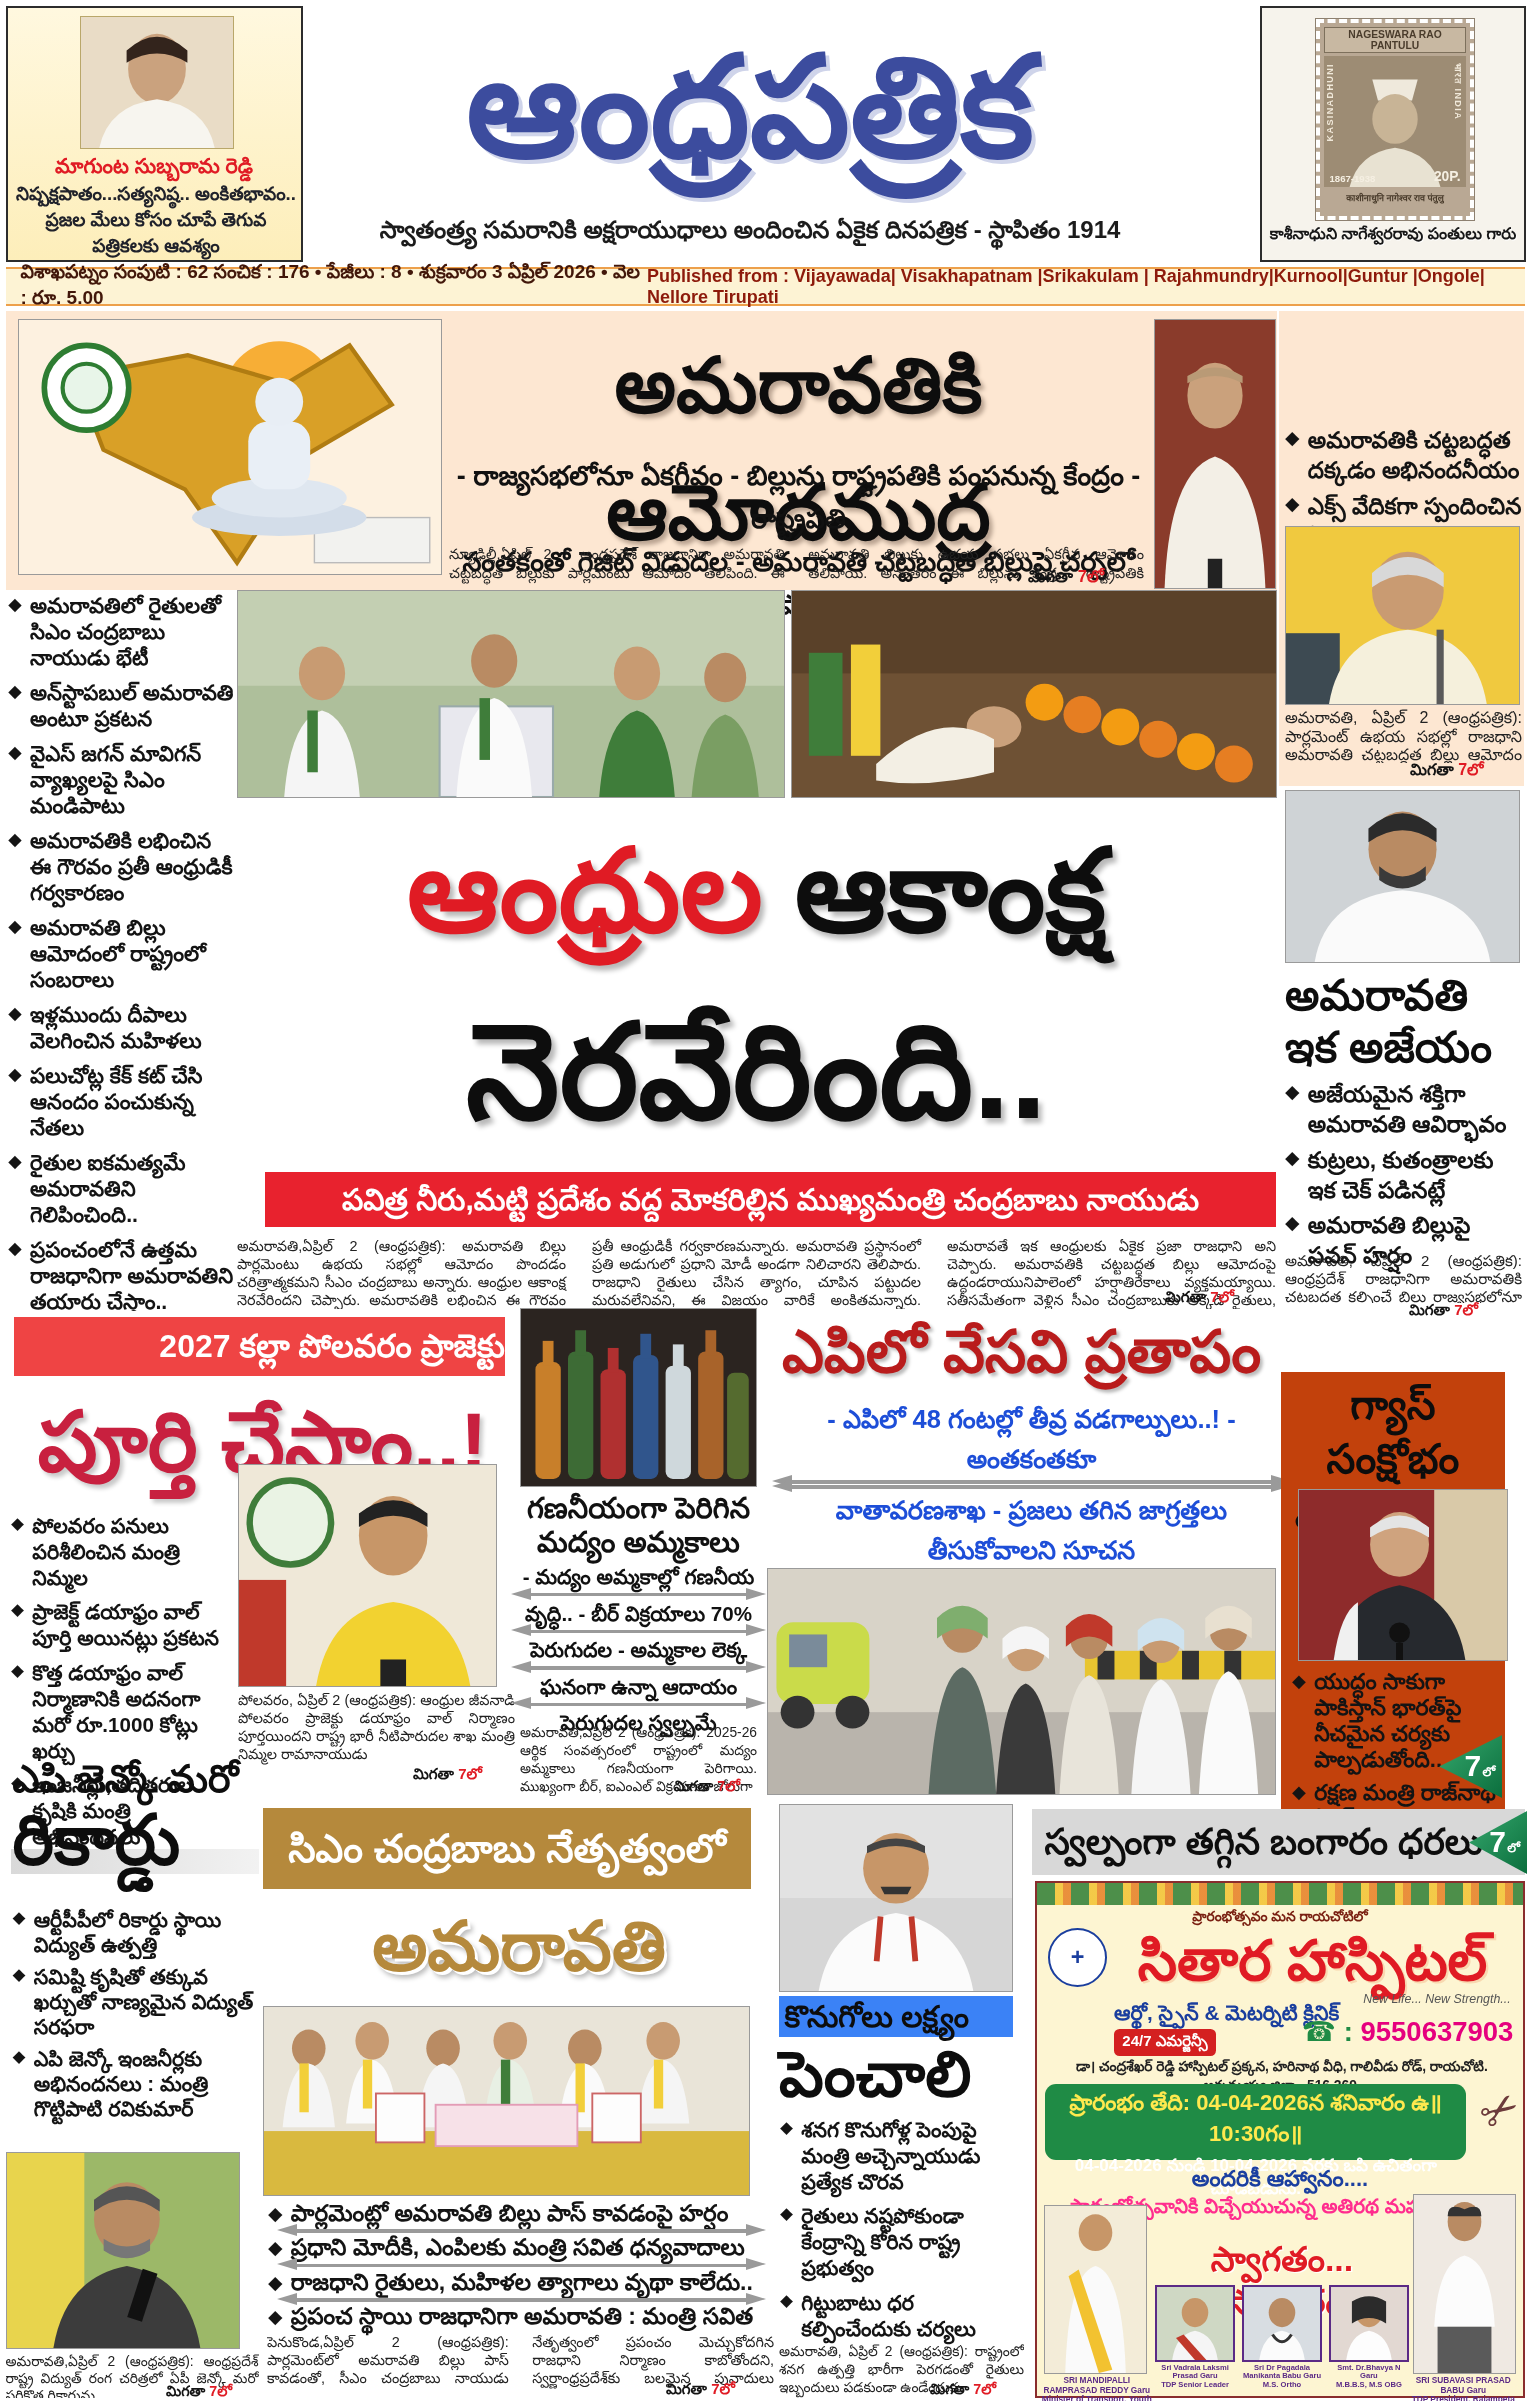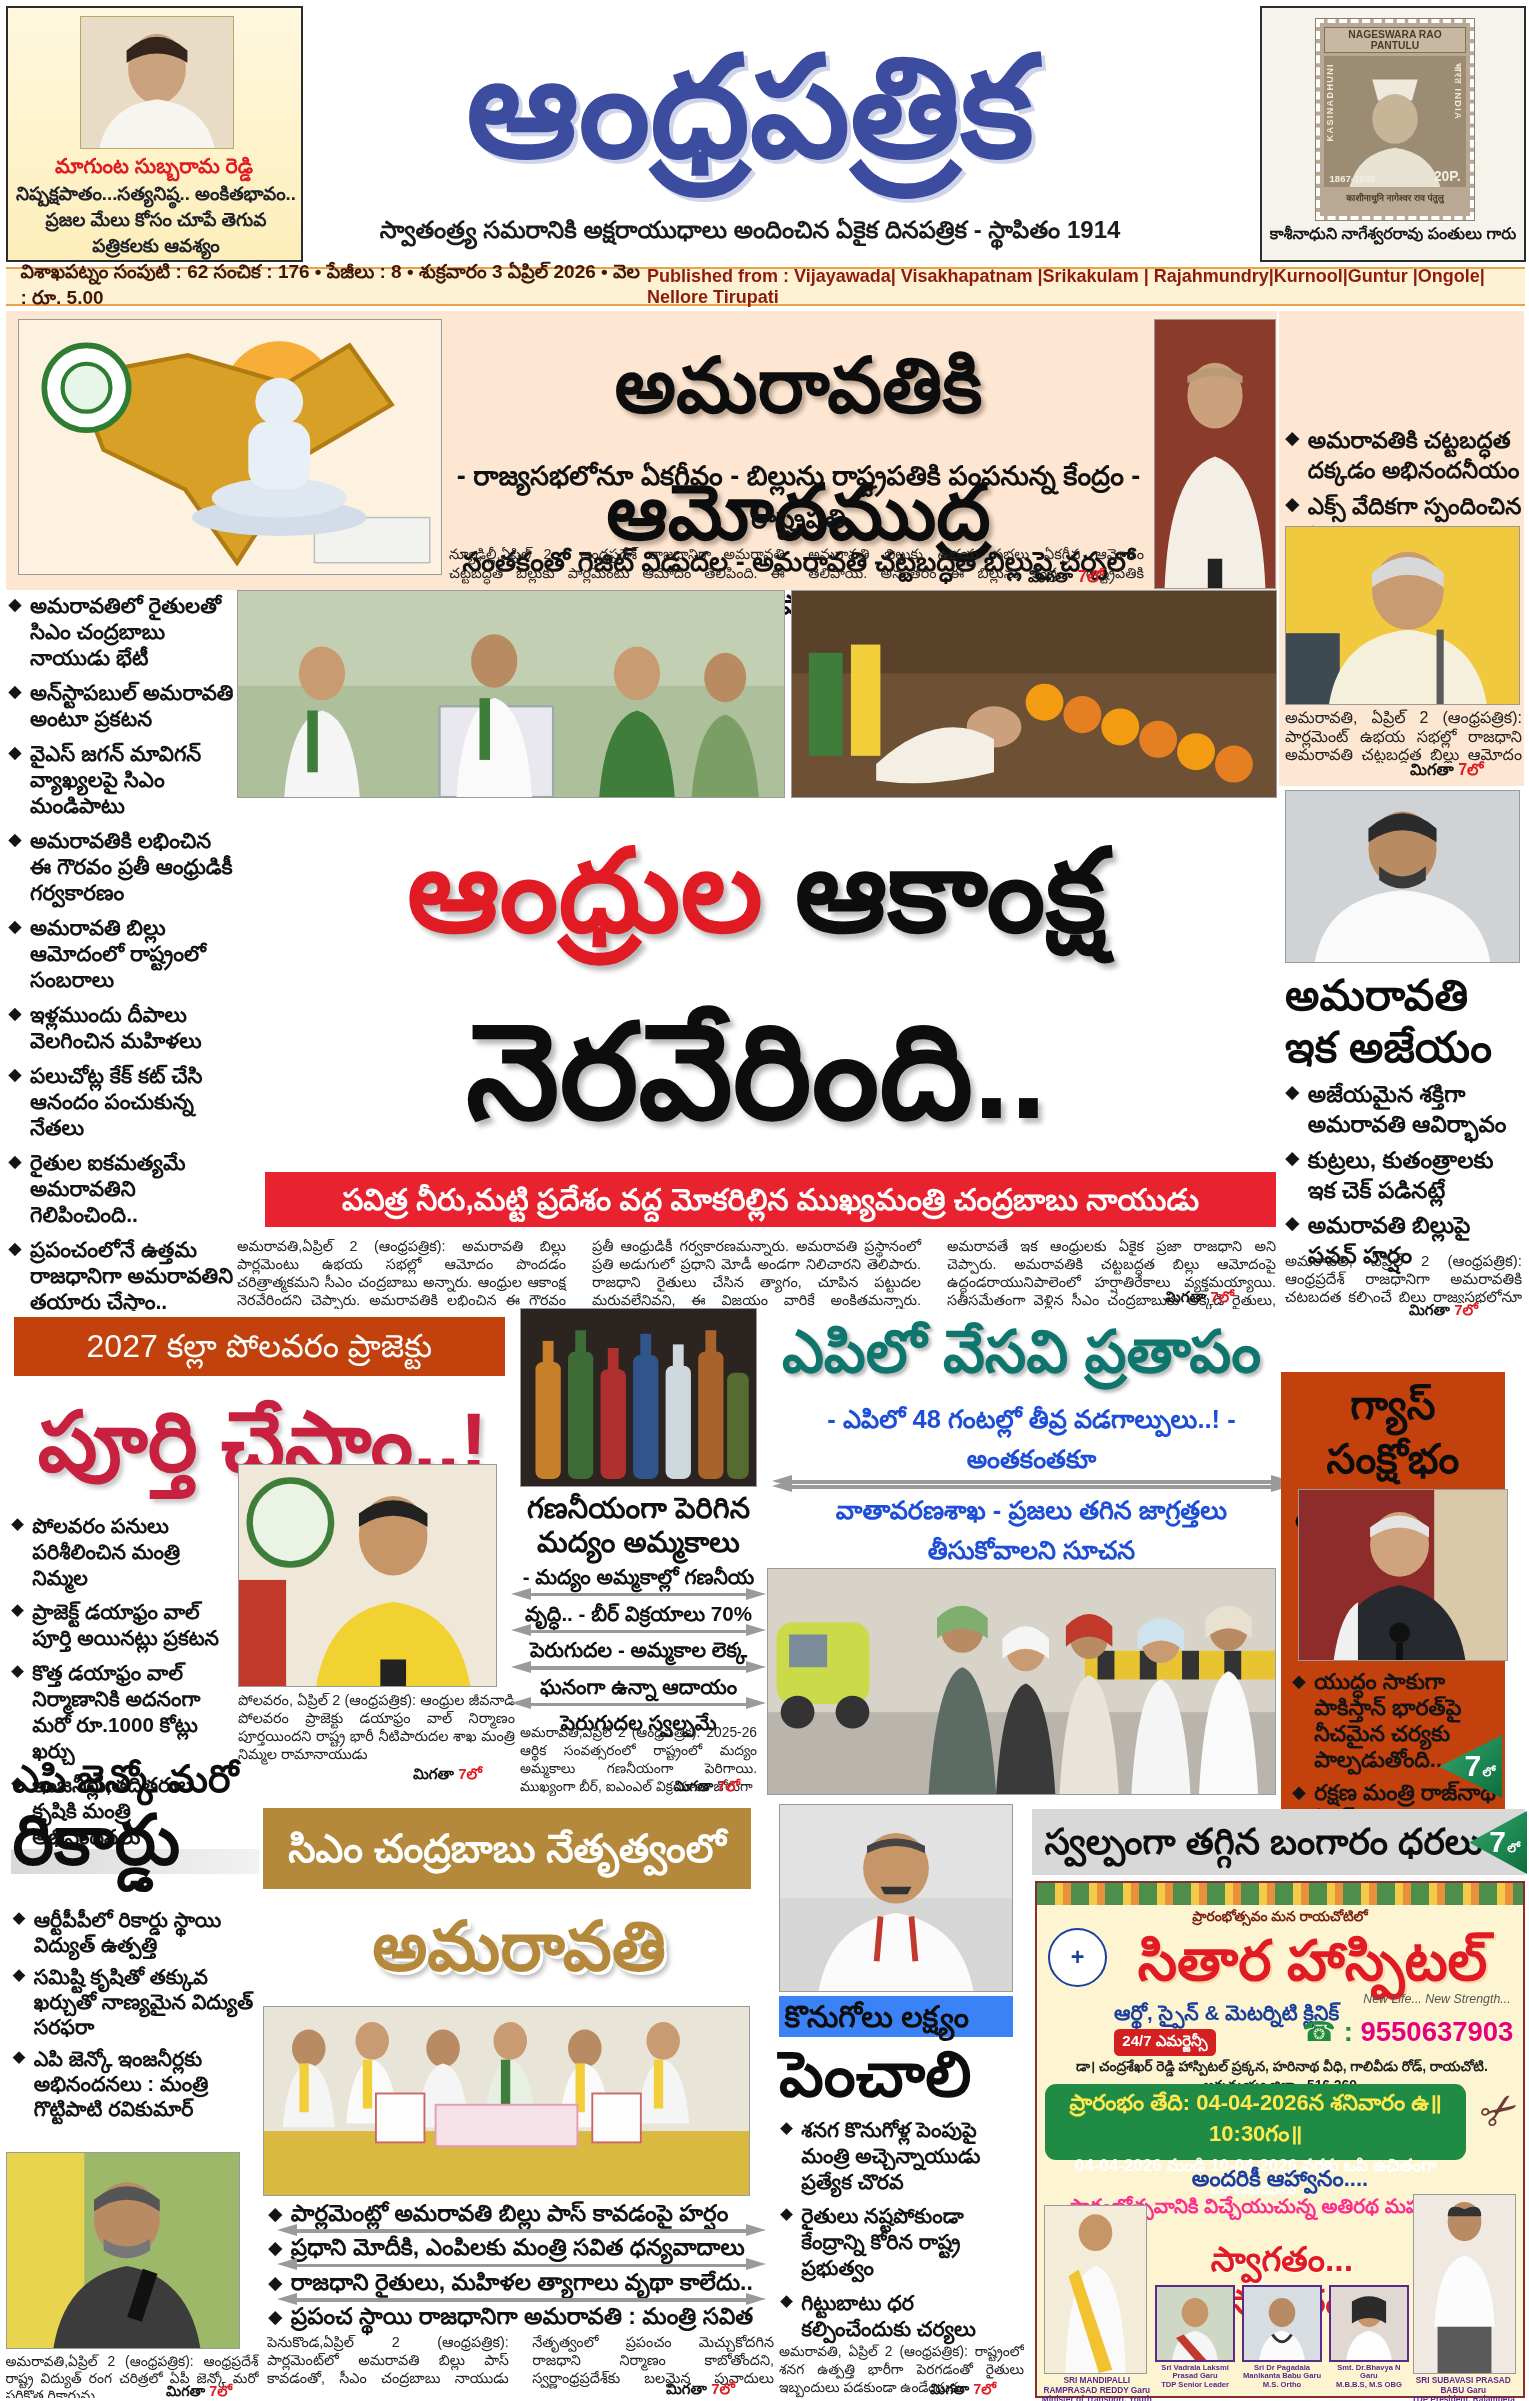--- a/index.html
+++ b/index.html
@@ -72,36 +72,36 @@
 .photoA{left:237px;top:590px;width:548px;height:208px}
 .photoB{left:791px;top:590px;width:486px;height:208px}
 
 .asp-line1{left:237px;top:805px;width:1039px;height:177px;text-align:center;font-weight:bold;font-size:116px;line-height:172px;color:#0d0d0d;text-shadow:4.1px 4.8px 5.5px #b9b9b9}
 .asp-line1 .rw{color:#e01b24;margin-right:32px}
 .asp-line2{left:237px;top:984px;width:1039px;height:184px;text-align:center;font-weight:bold;font-size:133px;line-height:177px;color:#0d0d0d;text-shadow:4.1px 4.8px 5.5px #b9b9b9}
 .asp-strip{left:265px;top:1172px;width:1011px;height:55px;background:#e8222e;color:#fff;font-weight:bold;font-size:30px;line-height:55px;text-align:center}
 .asp-body{left:237px;top:1237px;width:1039px;height:72px;columns:3;column-gap:26px;font-size:14.4px;line-height:18px;color:#222;text-align:justify;overflow:hidden}
 .asp-more{left:1165px;top:1288px;font-size:15px}
 
-.pol-kicker{left:13.8px;top:1317px;width:491px;height:59px;background:#c2410c;color:#fff;font-weight:normal;font-size:32px;line-height:59px;text-align:center}
+.pol-kicker{left:13.8px;top:1317px;width:491px;height:59px;background:#ef4444;color:#fff;font-weight:bold;font-size:32px;line-height:59px;text-align:right}
 .pol-hl{left:8.3px;top:1383px;width:509px;height:122px;color:#c8203f;font-weight:bold;font-size:84px;line-height:118px;text-align:center;text-shadow:3.4px 4.1px 4.1px #c9c9c9}
 .pol-bullets{left:11px;top:1513px;width:226px;font-size:20.6px;line-height:26px}
 .pol-bullets .blt{margin-bottom:8.3px}
 .pol-photo{left:238px;top:1464px;width:259px;height:223px}
 .pol-caption{left:238px;top:1691px;width:277px;height:95px;font-size:14.4px;line-height:18px;color:#222;text-align:justify;overflow:hidden}
 .pol-more{left:413px;top:1765px;font-size:15px}
 
 .liq-photo{left:520px;top:1308px;width:237px;height:179px}
 .liq-head{left:520px;top:1491px;width:237px;height:69px;font-size:29px;line-height:34px;font-weight:bold;text-align:center;color:#111}
 .liq-deck{left:520px;top:1564px;width:237px;font-weight:bold;font-size:20.6px;line-height:25px;text-align:center;color:#111}
 .liq-deck .arrow{margin:4.1px 9.6px}
 .liq-body{left:520px;top:1724px;width:237px;height:72px;font-size:13.8px;line-height:18px;color:#222;text-align:justify;overflow:hidden}
 .liq-more{left:674px;top:1778px;font-size:14.4px}
 
-.sum-head{left:767px;top:1318px;width:509px;height:72px;font-size:59px;line-height:69px;font-weight:bold;text-align:center;color:#0f766e;text-shadow:2.8px 3.4px 3.4px #bbb}
+.sum-head{left:767px;top:1318px;width:509px;height:72px;font-size:59px;line-height:69px;font-weight:bold;text-align:center;color:#b91c1c;text-shadow:2.8px 3.4px 3.4px #bbb}
 .sum-deck{left:777px;top:1399px;width:509px;font-weight:bold;font-size:25.5px;line-height:40px;text-align:center;color:#1d4ed8}
 .sum-deck .arrow{margin:1.4px 13.8px}
 .sum-photo{left:767px;top:1568px;width:509px;height:227px}
 
 .gas-box{left:1281px;top:1372px;width:224px;height:465px;background:#c2410c}
 .gas-head{position:absolute;left:0;top:5.5px;width:100%;text-align:center;font-weight:bold;font-size:41px;line-height:54px;color:#0d0d0d}
 .gas-photo{position:absolute;left:16.5px;top:117px;width:210px;height:172px}
 .gas-bullets{position:absolute;left:11px;top:297px;width:217px;font-size:22px;line-height:26px}
 .gas-bullets .blt{margin-bottom:6.9px}
 .gas-tri{position:absolute;right:2.8px;top:363px;width:63px;height:63px}

